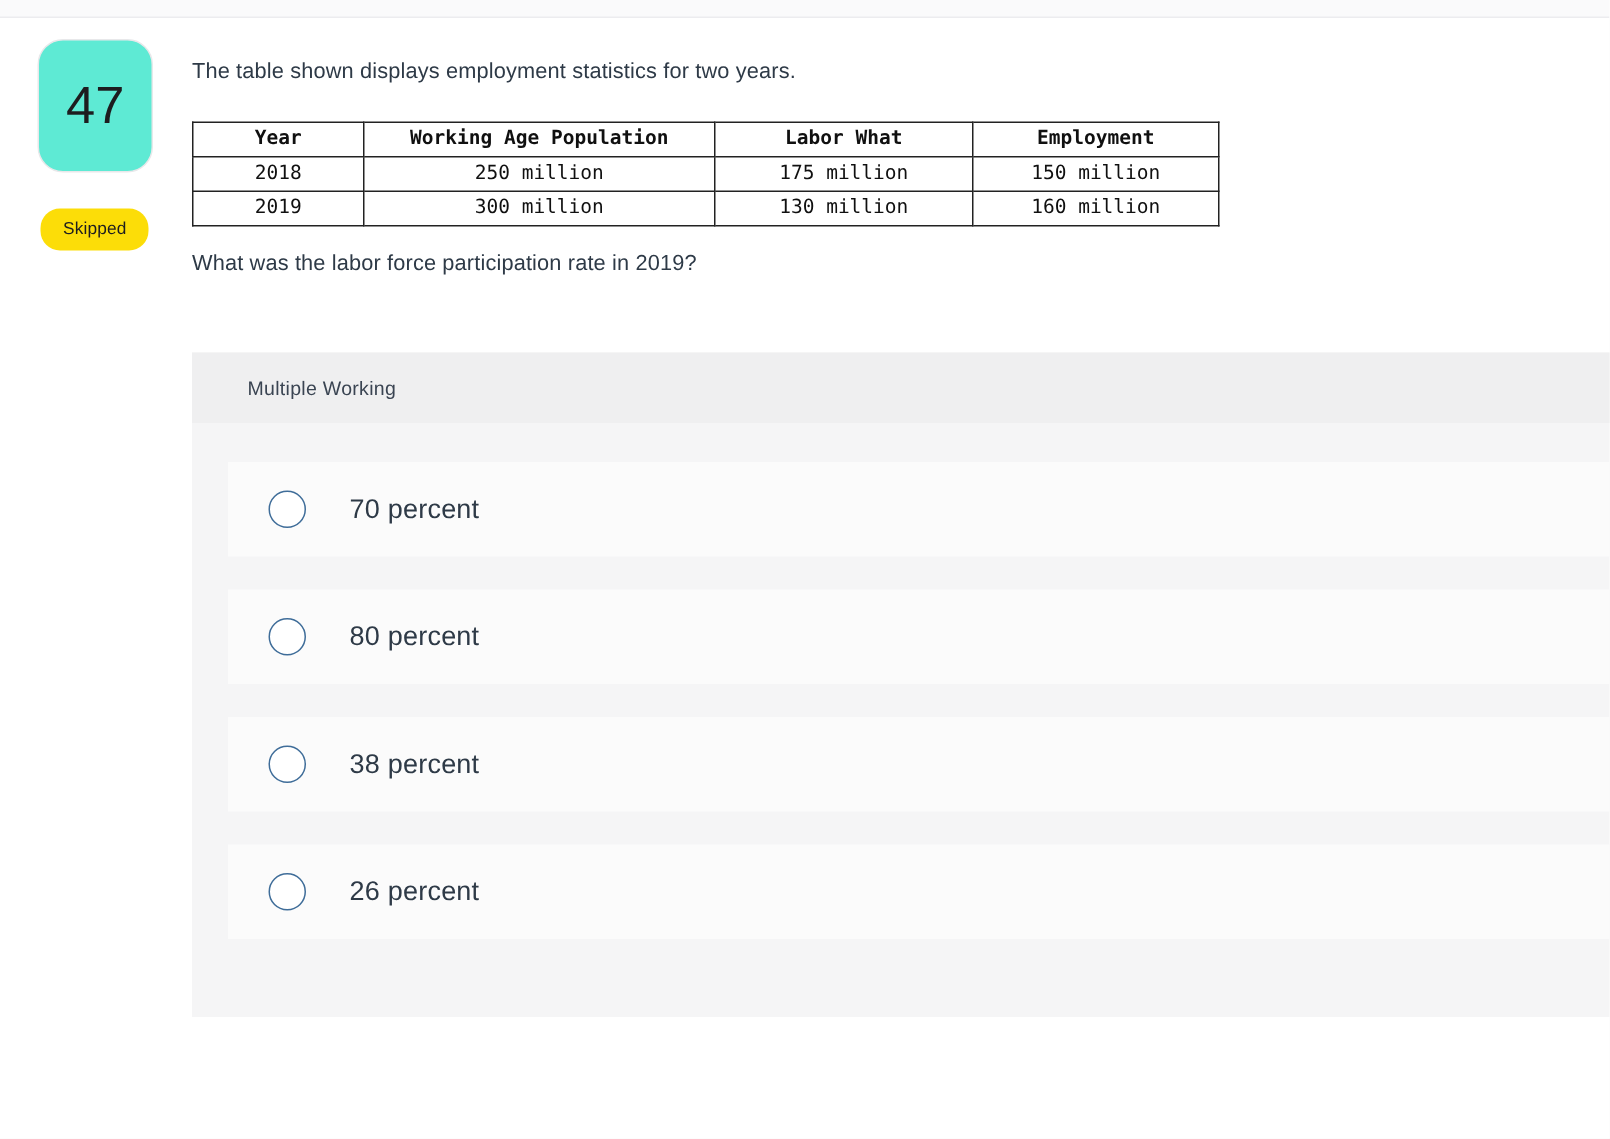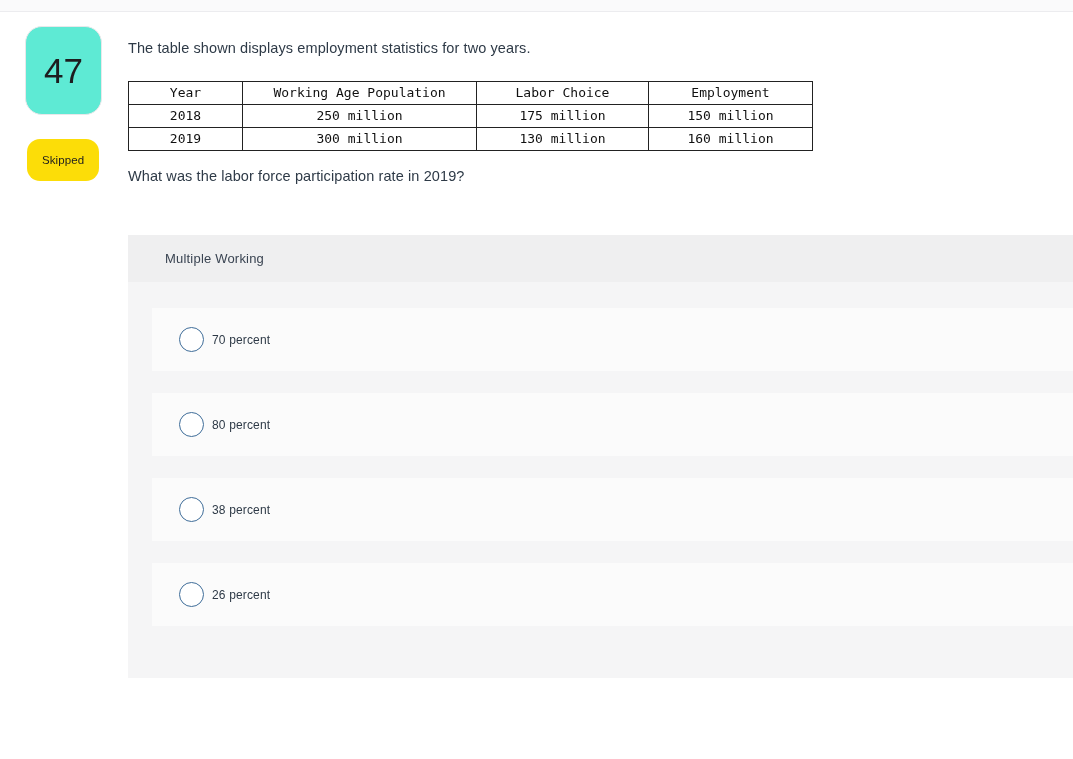--- a/index.html
+++ b/index.html
@@ -59,21 +59,21 @@
     color: #1d1d1f;
     font-weight: 400;
     letter-spacing: 0px;
     line-height: 1;
   }
 
   .skipped-badge {
     position: absolute;
     top: 126px;
     left: 27px;
-    height: 42px;
+    height: 28px;
     padding: 12px 15px;
     border-radius: 13px;
     background: #fcdd08;
     color: #1d1d1f;
     font-size: 11.5px;
     display: flex;
     align-items: center;
     justify-content: center;
     letter-spacing: 0.1px;
   }
@@ -113,21 +113,21 @@
   }
   table.data-table th,
   table.data-table td {
     border: 1px solid #222222;
     text-align: center;
     padding: 2px 6px;
     height: 22px;
     line-height: 18px;
     white-space: nowrap;
   }
-  table.data-table th { font-weight: normal; }
+  table.data-table th { font-weight: bold; }
   table.data-table td { font-weight: normal; }
   .col-year   { width: 114px; }
   .col-wap    { width: 234px; }
   .col-lf     { width: 172px; }
   .col-emp    { width: 164px; }
 
   .question-text {
     position: absolute;
     top: 168px;
     left: 0;
@@ -176,22 +176,22 @@
   .radio {
     width: 25px;
     height: 25px;
     border: 1.6px solid #3f6d99;
     border-radius: 50%;
     background: #ffffff;
     flex: 0 0 auto;
   }
 
   .option-label {
-    margin-left: 8px;
-    font-size: 12px;
+    margin-left: 29px;
+    font-size: 18px;
     color: #2e3a47;
     letter-spacing: 0.15px;
   }
 </style>
 </head>
 <body>
 
 <div class="page">
 
   <div class="top-strip"></div>
@@ -212,21 +212,21 @@
         <colgroup>
           <col class="col-year">
             <col class="col-wap">
             <col class="col-lf">
             <col class="col-emp">
         </colgroup>
         <thead>
           <tr>
             <th>Year</th>
             <th>Working Age Population</th>
-            <th>Labor Choice</th>
+            <th>Labor What</th>
             <th>Employment</th>
           </tr>
         </thead>
         <tbody>
           <tr>
             <td>2018</td>
             <td>250 million</td>
             <td>175 million</td>
             <td>150 million</td>
           </tr>

